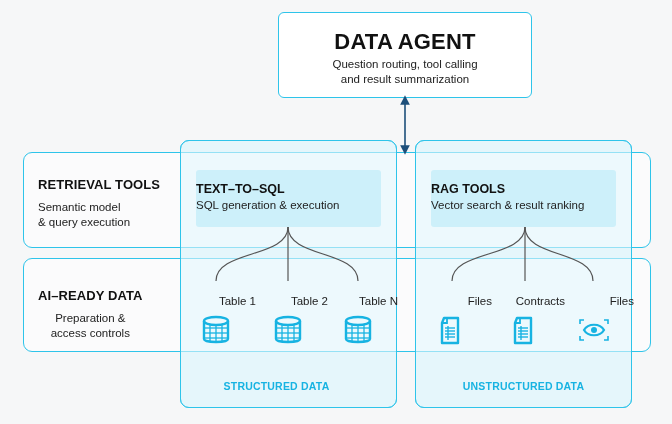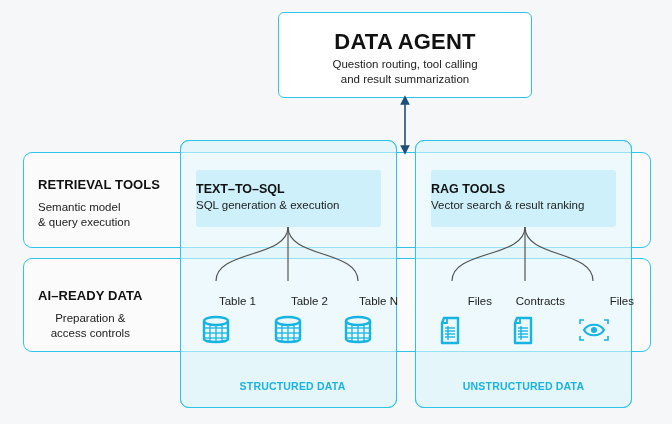--- a/index.html
+++ b/index.html
@@ -195,14 +195,14 @@
   <g fill="none" stroke="#17b3e2" stroke-width="1.6">
     <path d="M2,10 L2,6 L6,6"></path>
       <path d="M26,6 L30,6 L30,10"></path>
     <path d="M2,22 L2,26 L6,26"></path>
       <path d="M26,26 L30,26 L30,22"></path>
   </g>
   <path d="M6,16 C10,9 22,9 26,16 C22,23 10,23 6,16 Z" fill="none" stroke="#17b3e2" stroke-width="2.2"></path>
   <circle cx="16" cy="16" r="3" fill="#17b3e2"></circle>
 </svg>
 
-<div class="abs bottom-label" style="left:180px;padding-left:8px;">STRUCTURED DATA</div>
+<div class="abs bottom-label" style="left:164px;padding-left:8px;">STRUCTURED DATA</div>
 <div class="abs bottom-label" style="left:415px;">UNSTRUCTURED DATA</div>
 
 </body></html>

